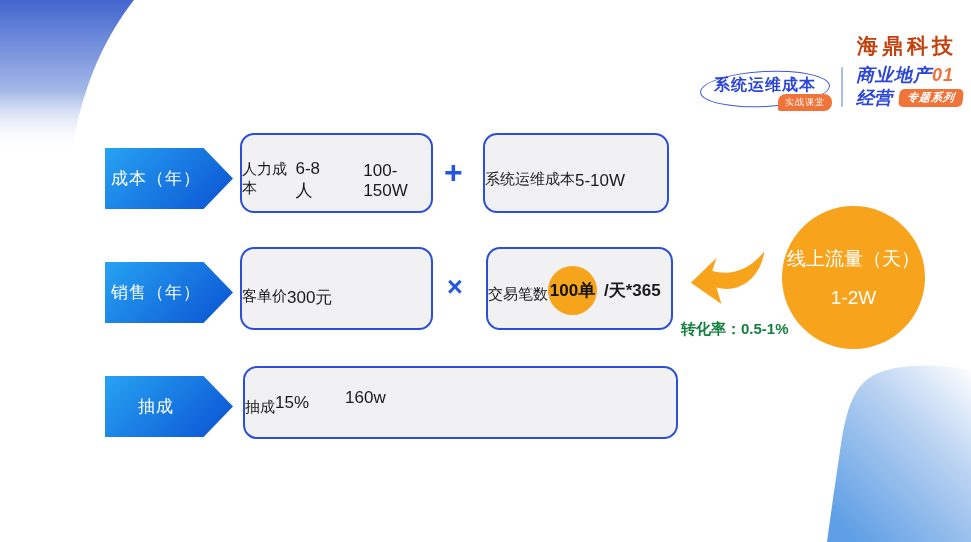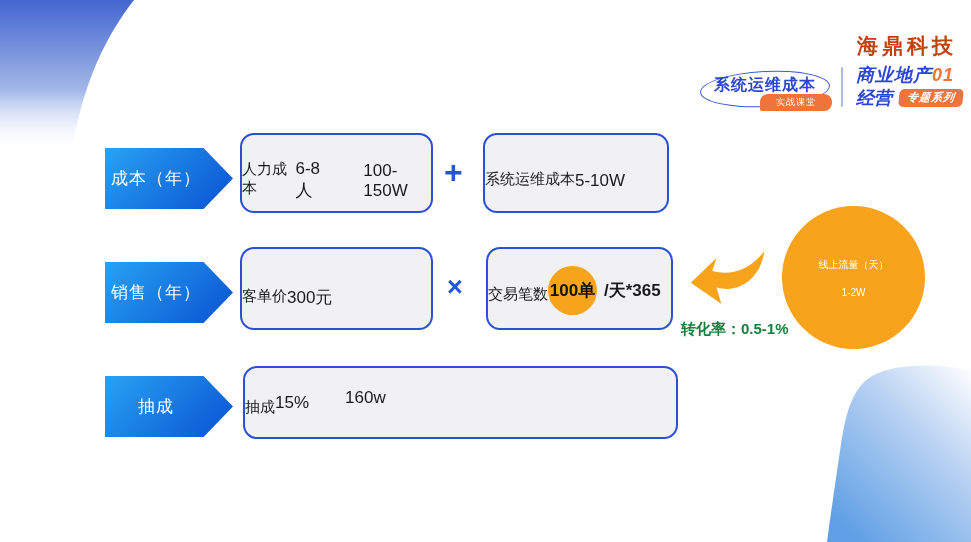--- a/index.html
+++ b/index.html
@@ -21,21 +21,21 @@
   }
   .logo-bar { position:absolute; top:64px; right:8px; display:flex; align-items:center; }
   .logo-left { position:relative; padding:6px 12px 8px 12px; }
   .logo-left-text { font-size:16px; font-weight:bold; color:#2b45d6; letter-spacing:1px; position:relative; z-index:1; }
   .logo-ellipse {
     position:absolute; left:-2px; top:2px; width:128px; height:34px;
     border:1.5px solid #3b5bd9; border-radius:50%; transform:rotate(-3deg);
   }
   .logo-left-badge {
     position:absolute; right:-4px; bottom:-7px; background:#f0743a; color:#fff;
-    font-size:9px; padding:2px 16px; border-radius:8px 8px 8px 2px; z-index:2; letter-spacing:1px;
+    font-size:9px; padding:2px 7px; border-radius:8px 8px 8px 2px; z-index:2; letter-spacing:1px;
   }
   .logo-divider { width:2px; height:40px; background:#a9bce9; margin:0 13px; border-radius:1px; }
   .logo-right { font-style:italic; font-weight:bold; color:#2b45d6; line-height:1.25; }
   .logo-right .line1 { font-size:18px; letter-spacing:1px; }
   .logo-right .num { color:#f0743a; font-style:italic; }
   .logo-right .line2 { font-size:18px; display:flex; align-items:center; gap:7px; }
   .logo-right-badge {
     background:#f0743a; color:#fff; font-size:11px; font-weight:bold;
     padding:2px 8px; border-radius:5px; transform:skewX(-6deg); letter-spacing:1px;
   }
@@ -59,21 +59,21 @@
   .hl-circle {
     width:49px; height:49px; border-radius:50%; background:#f7a41d;
     display:flex; align-items:center; justify-content:center; font-size:17px; color:#111;
   }
   .raised { display:inline-block; transform:translateY(-5px); }
 
   
   .traffic-circle {
     position:absolute; left:782px; top:206px; width:143px; height:143px; border-radius:50%;
     background:#f7a31b; color:#ffffff; display:flex; flex-direction:column;
-    align-items:center; justify-content:center; gap:15px; font-size:10px;
+    align-items:center; justify-content:center; gap:15px; font-size:19px;
   }
   .swoosh { position:absolute; left:686px; top:248px; width:84px; height:66px; }
   .conv-label { position:absolute; left:681px; top:320px; font-size:15px; font-weight:bold; color:#15803d; }
 </style>
 </head>
 <body>
 
 <div class="stage">
 
   <svg class="bg-svg" viewBox="0 0 971 542">

